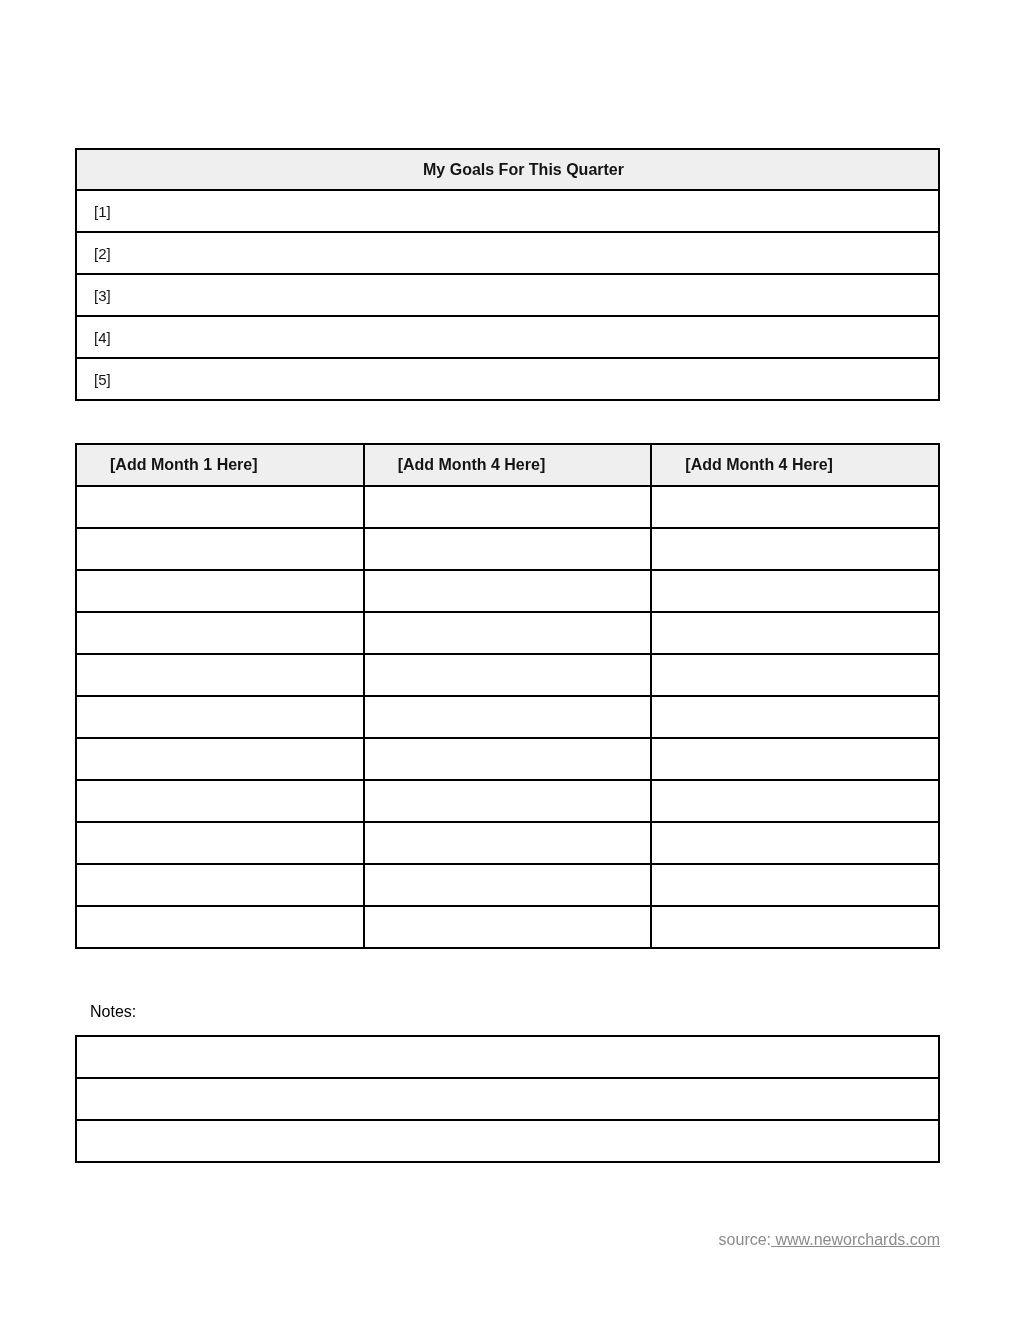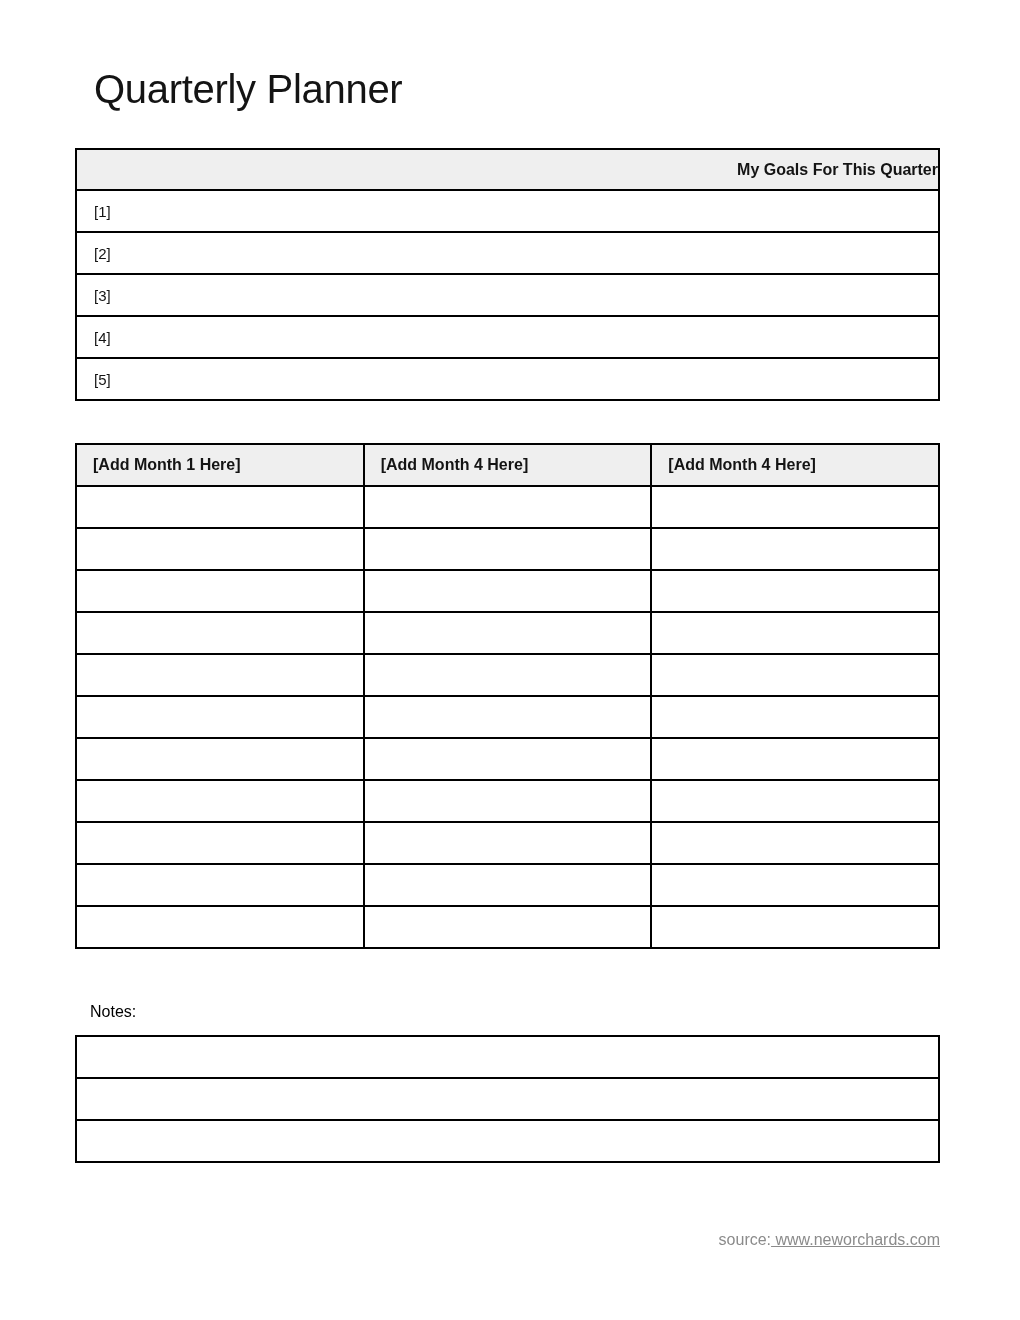--- a/index.html
+++ b/index.html
@@ -28,21 +28,21 @@
   table {
     position: absolute;
     border-collapse: collapse;
     table-layout: fixed;
   }
   th, td { border: 2px solid #000000; }
   .goals-table { left: 75px; top: 148px; width: 865px; }
   .goals-table th {
     height: 41px;
     background: #efefef;
-    text-align: right;
+    text-align: center;
     font-size: 16px;
     font-weight: 700;
     padding-left: 32px;
     color: #141414;
     vertical-align: middle;
   }
   .goals-table td {
     height: 42px;
     background: #ffffff;
     font-size: 15px;
@@ -52,21 +52,21 @@
     vertical-align: middle;
   }
   .months-table { left: 75px; top: 443px; width: 865px; }
   .months-table th {
     width: 33.33%;
     height: 42px;
     background: #efefef;
     text-align: left;
     font-size: 16px;
     font-weight: 700;
-    padding-left: 16px;
+    padding-left: 33px;
     color: #141414;
     vertical-align: middle;
   }
   .months-table td { height: 42px; background: #ffffff; }
   .notes-label {
     position: absolute;
     left: 90px;
     top: 1003px;
     font-size: 16px;
     font-weight: 400;
@@ -87,21 +87,20 @@
     color: #8b8b8b;
     text-decoration: underline;
     cursor: pointer;
   }
 </style>
 </head>
 <body>
 
 <div class="page">
 
-  <h1 class="title">Quarterly Planner</h1>
 
   <table class="goals-table">
     <thead>
       <tr>
         <th>My Goals For This Quarter</th>
       </tr>
     </thead>
     <tbody>
       <tr>
         <td>[1]</td>

